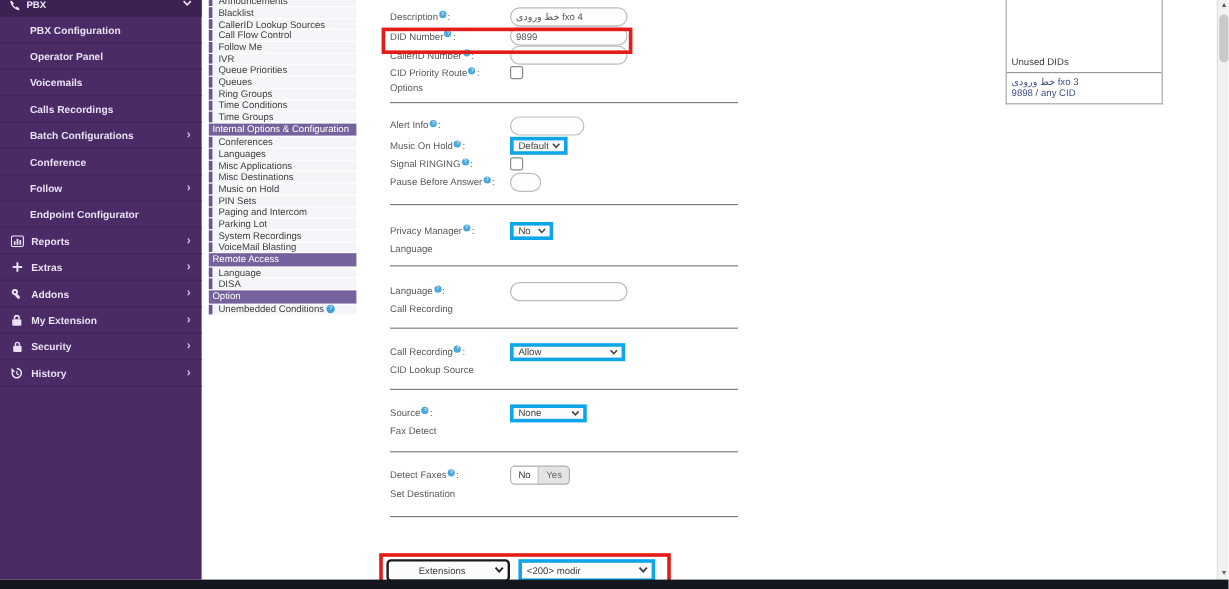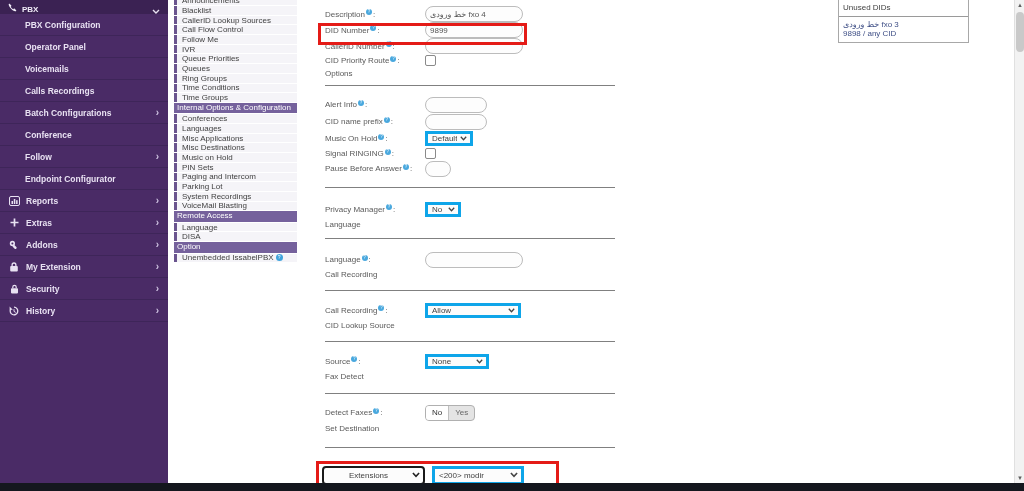--- a/index.html
+++ b/index.html
@@ -1,21 +1,21 @@
 <!DOCTYPE html>
 <html><head>
 <meta charset="utf-8">
 <style>
   html,body { margin:0; padding:0; background:#fff; }
   .stage { position:relative; width:1024px; height:491px; background:#ffffff; overflow:hidden;
            font-family:"Liberation Sans", sans-serif; }
 
   
   .sidebar { position:absolute; left:0; top:0; width:168px; height:483px; background:#4a2b66; }
-  .sb-header { height:14px; background:#3b2253; display:flex; align-items:flex-end; gap:5px;
+  .sb-header { height:14px; background:#3b2253; display:flex; align-items:flex-start; gap:5px;
                padding:0 8px; color:#f0ebf7; font-size:8px; font-weight:bold; cursor:pointer; }
   .sb-header .hchev { margin-left:auto; display:flex; }
   .sb-item { height:21px; border-bottom:1px solid #3e2559; display:flex; align-items:center;
              color:#e8e1f2; font-size:8.5px; font-weight:bold; padding:0 8px 0 25px;
              position:relative; cursor:pointer; white-space:nowrap; }
   .sb-item.iconed { padding-left:8px; gap:6px; }
   .sb-item .arrow { position:absolute; right:9px; font-size:10px; line-height:10px; color:#cfc3e2; }
   .sb-item .sbicon { width:12px; display:flex; justify-content:center; }
 
   
@@ -52,31 +52,31 @@
   .hr4{margin:9px 0 10px} .hr5{margin:10px 0 10px} .hr6{margin:12px 0 0}
   .fsection { height:13px; display:flex; align-items:center; color:#5a5a5a; }
   .toggle { display:inline-flex; height:14px; border:1px solid #b0b0b0; border-radius:4px;
             overflow:hidden; background:#e4e4e4; }
   .opt { padding:0 6px; display:flex; align-items:center; font-size:8px; color:#666; cursor:pointer; }
   .opt.on { background:#fff; color:#333; border-right:1px solid #c0c0c0; }
 
   
   #dest-row { position:absolute; left:322px; top:466px; display:flex; gap:7px; }
   .dest1 { width:103px; height:19px; border:2px solid #1a1a1a; border-radius:4px;text-align:center; }
-  .dest2 { width:92px; height:19px; }
+  .dest2 { width:114px; height:19px; }
 
   
   .redbox { position:absolute; box-sizing:border-box; border:3px solid #e41b17; pointer-events:none; }
   #red1 { left:318px; top:23px; width:209px; height:22px; }
   #red2 { left:316px; top:461px; width:243px; height:28px; }
 
   
   #unused { position:absolute; left:838px; top:0; width:131px; box-sizing:border-box;
             border:1px solid #a8a8a8; border-top:none; background:#fff; font-size:8px; }
-  .ud-title { padding:3px 4px 4px; color:#3f3f3f; border-bottom:1px solid #9a9a9a; }
+  .ud-title { padding:3px 4px 4px; color:#3f3f3f; border-bottom:1px solid #9a9a9a;margin-top:44px; }
   .ud-entry { display:block; padding:3px 4px 4px; color:#3f4f86; line-height:9px; cursor:pointer; }
 
   
   .scrollbar { position:absolute; right:0; top:0; width:10px; height:483px; background:#f2f2f2;
                border-left:1px solid #e0e0e0; box-sizing:border-box; }
   .sb-arrow { position:absolute; left:0; width:10px; height:10px; font-size:6px; color:#5f5f5f;
               text-align:center; line-height:10px; cursor:pointer; }
   .up{top:0} .down{bottom:0}
   .sb-thumb { position:absolute; left:1px; top:12px; width:8px; height:40px; background:#c9c9c9;
               border-radius:4px; cursor:grab; }
@@ -261,21 +261,21 @@
       </div>
       <div class="sm-header">Remote Access</div>
       <div class="sm-item">
         <span>Language</span>
       </div>
       <div class="sm-item">
         <span>DISA</span>
       </div>
       <div class="sm-header">Option</div>
       <div class="sm-item">
-        <span>Unembedded IssabelPBX</span>
+        <span>Unembedded Conditions</span>
         <span class="sm-info">?</span>
       </div>
     </nav>
 
   <main class="form">
 
     <div class="frow h16">
       <span class="flabel">
         <span>Description</span>
           <span class="help">?</span>
@@ -316,28 +316,20 @@
 
     <div class="frow h17">
       <span class="flabel">
         <span>Alert Info</span>
           <span class="help">?</span>
           <span class="colon"></span>
       </span>
       <div class="tinput w62"></div>
     </div>
 
-    <div class="frow h17">
-      <span class="flabel">
-        <span>CID name prefix</span>
-          <span class="help">?</span>
-          <span class="colon"></span>
-      </span>
-      <div class="tinput w62"></div>
-    </div>
 
     <div class="frow h17">
       <span class="flabel">
         <span>Music On Hold</span>
           <span class="help">?</span>
           <span class="colon"></span>
       </span>
       <div class="sel" style="width:48px">
         <span class="sval">Default</span>
         <span><svg width="7" height="5" viewBox="0 0 7 5">

